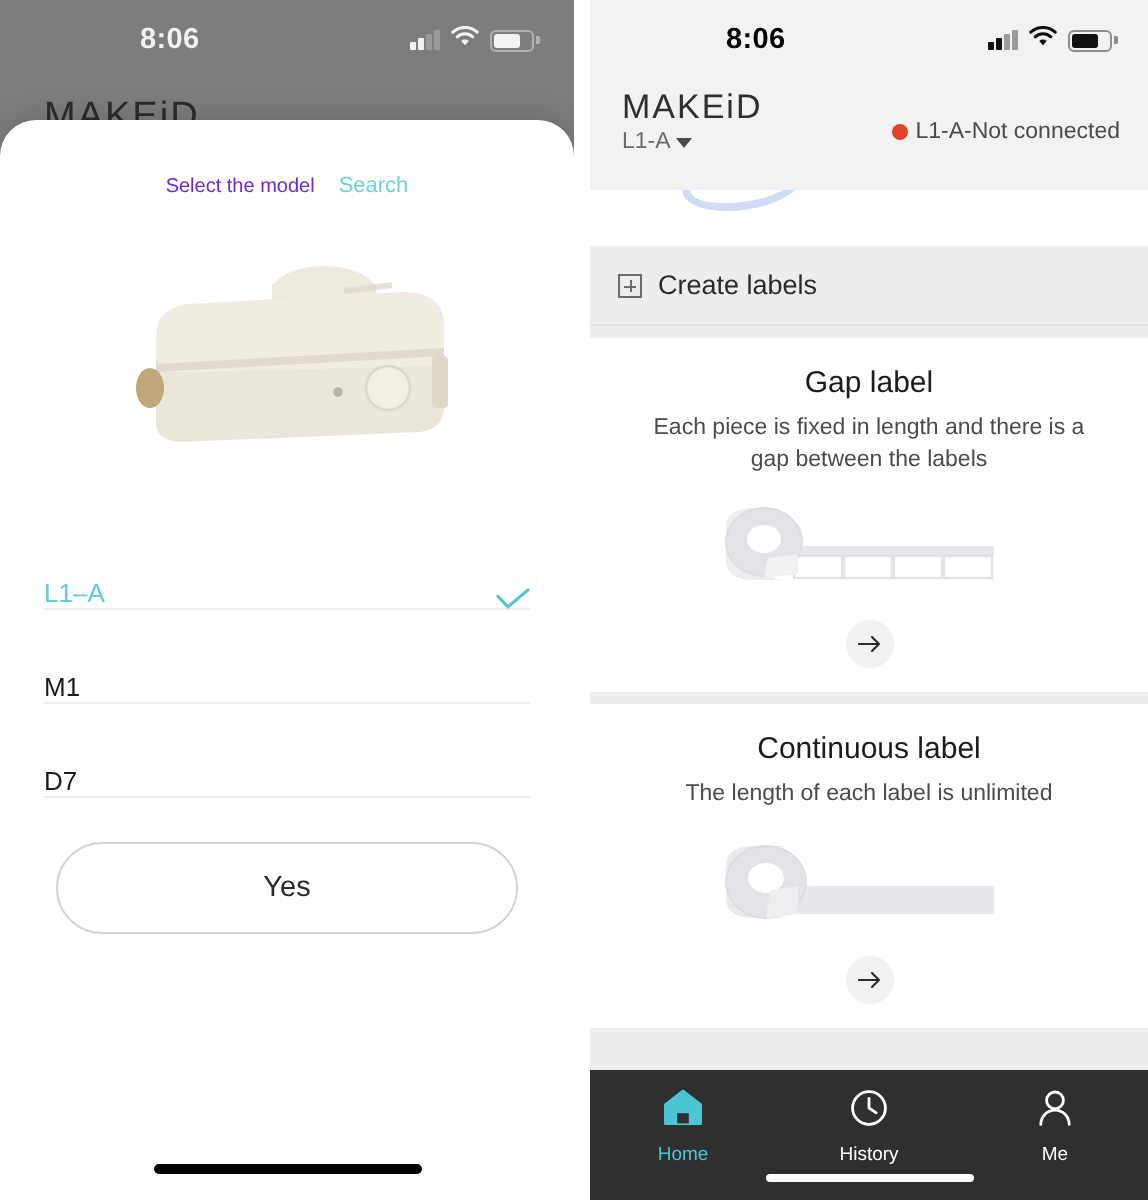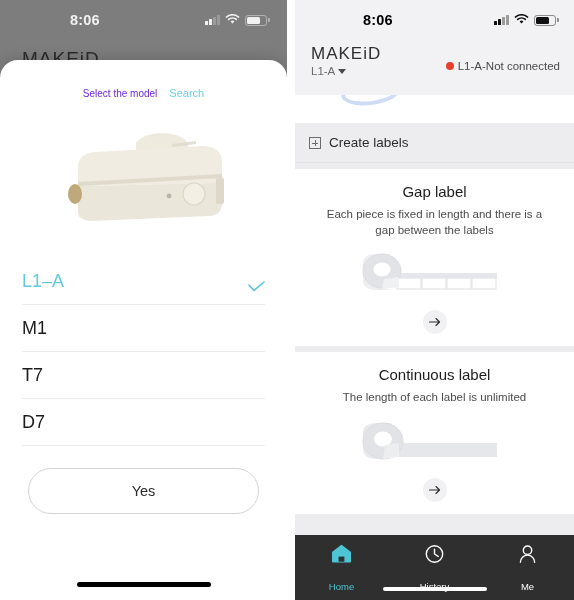--- a/index.html
+++ b/index.html
@@ -65,23 +65,23 @@
   }
   .sheet-title { font-size:10px; color:#6d28d9; }
   .sheet-search { font-size:11px; color:#6dcfe0; }
 
   .device-img { height:148px; display:flex; align-items:center; justify-content:center; }
   .device-img svg { display:block; }
 
   .model-list { padding:0 22px; }
   .model-row {
     height:47px;
-    display:flex; align-items:center; justify-content:space-between;
+    display:flex; align-items:flex-end; justify-content:space-between;
     border-bottom:1px solid #ececec;
-    font-size:18px;
+    font-size:13px;
     color:#1b1b1b;
   }
   .model-row.sel { color:#63c9dd; }
   .check { width:17px; height:11px; }
 
   .yes-wrap { padding:22px 28px 0; }
   .yes-btn {
     width:100%; height:46px;
     border-radius:23px;
     border:1px solid #d4d4d4;
@@ -173,21 +173,21 @@
   .go-btn svg { display:block; }
 
   .tabbar {
     position:absolute; left:0; right:0; bottom:0;
     height:65px;
     background:#2f2f2f;
     display:flex;
   }
   .tab {
     flex:1; display:flex; flex-direction:column; align-items:center;
-    justify-content:flex-start; padding-top:9px; gap:13px;
+    justify-content:flex-start; padding-top:9px; gap:3px;
   }
   .tab-label { font-size:9.5px; color:#ffffff; }
   .tab.active .tab-label { color:#4cc5d4; }
   .r-home-ind {
     position:absolute; bottom:9px; left:50%; transform:translateX(-50%);
     width:104px; height:4px; border-radius:3px; background:#fff;
   }
 </style>
 </head>
 <body>
@@ -255,23 +255,20 @@
             <svg width="17" height="11" viewBox="0 0 17 11">
                 <path d="M1 4.2 6 9.4 16 1" stroke="#5bc4da" stroke-width="1.6" fill="none" stroke-linecap="round" stroke-linejoin="round"></path>
               </svg>
           </span>
         </div>
 
         <div class="model-row">
           <span>M1</span>
         </div>
 
-        <div class="model-row">
-          <span>T7</span>
-        </div>
 
         <div class="model-row">
           <span>D7</span>
         </div>
 
       </div>
 
       <div class="yes-wrap">
         <button class="yes-btn">Yes</button>
       </div>

